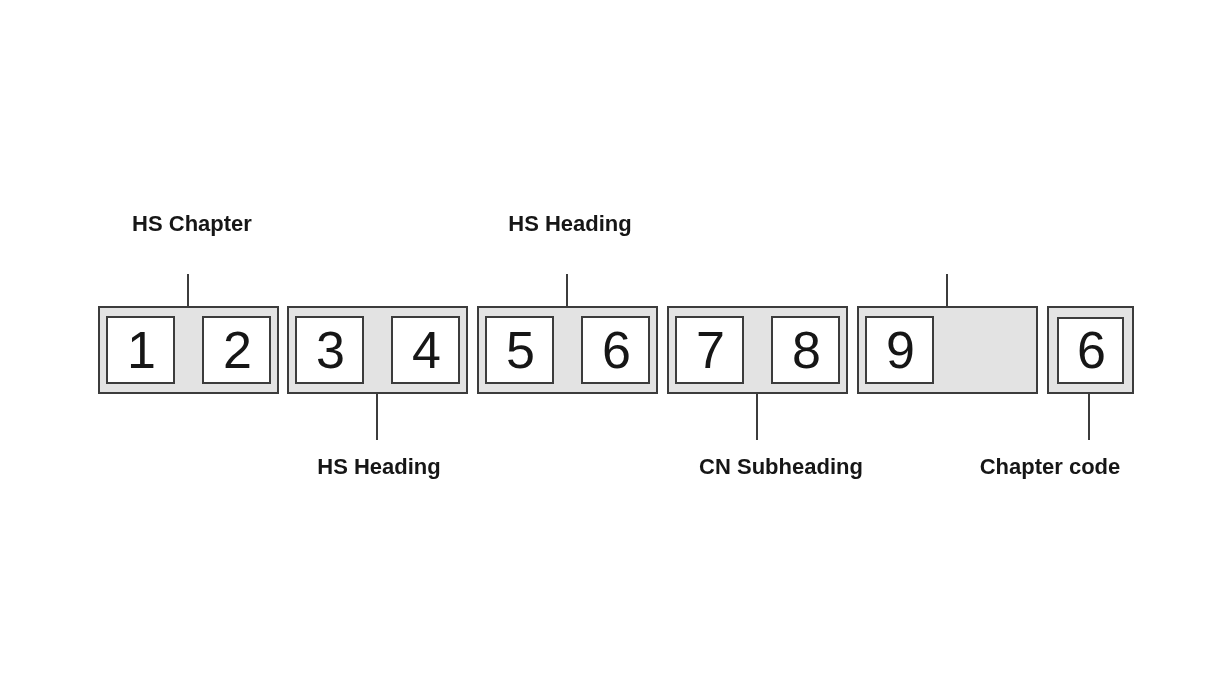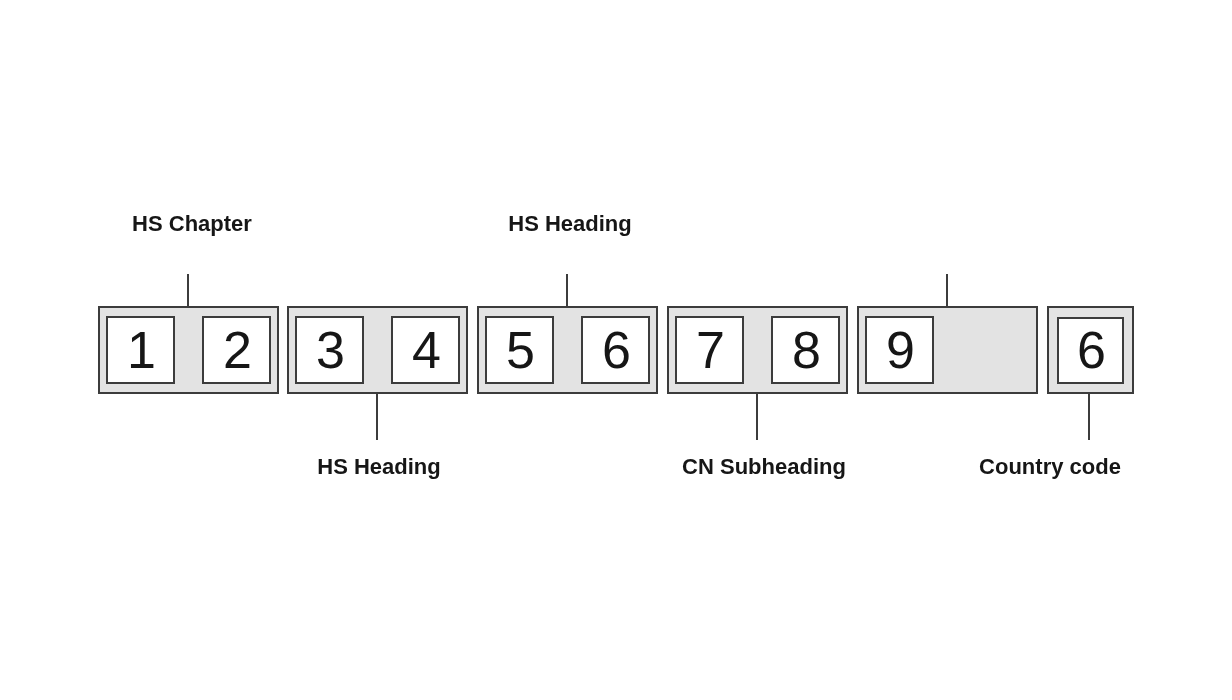--- a/index.html
+++ b/index.html
@@ -65,22 +65,22 @@
 </style>
 </head>
 <body>
 
 <div class="canvas">
 
   <div class="lbl top" style="left:192px">HS Chapter</div>
   <div class="lbl top" style="left:570px">HS Heading</div>
 
   <div class="lbl bottom" style="left:379px">HS Heading</div>
-  <div class="lbl bottom" style="left:764px">CN Subheading</div>
-  <div class="lbl bottom" style="left:1050px">Country code</div>
+  <div class="lbl bottom" style="left:781px">CN Subheading</div>
+  <div class="lbl bottom" style="left:1050px">Chapter code</div>
 
   <div class="connector top" style="left:187px"></div>
   <div class="connector top" style="left:566px"></div>
   <div class="connector top" style="left:946px"></div>
   <div class="connector bottom" style="left:376px"></div>
   <div class="connector bottom" style="left:756px"></div>
   <div class="connector bottom" style="left:1088px"></div>
 
   <div class="group" style="left:98px; width:181px">
     <div class="cell">1</div>

